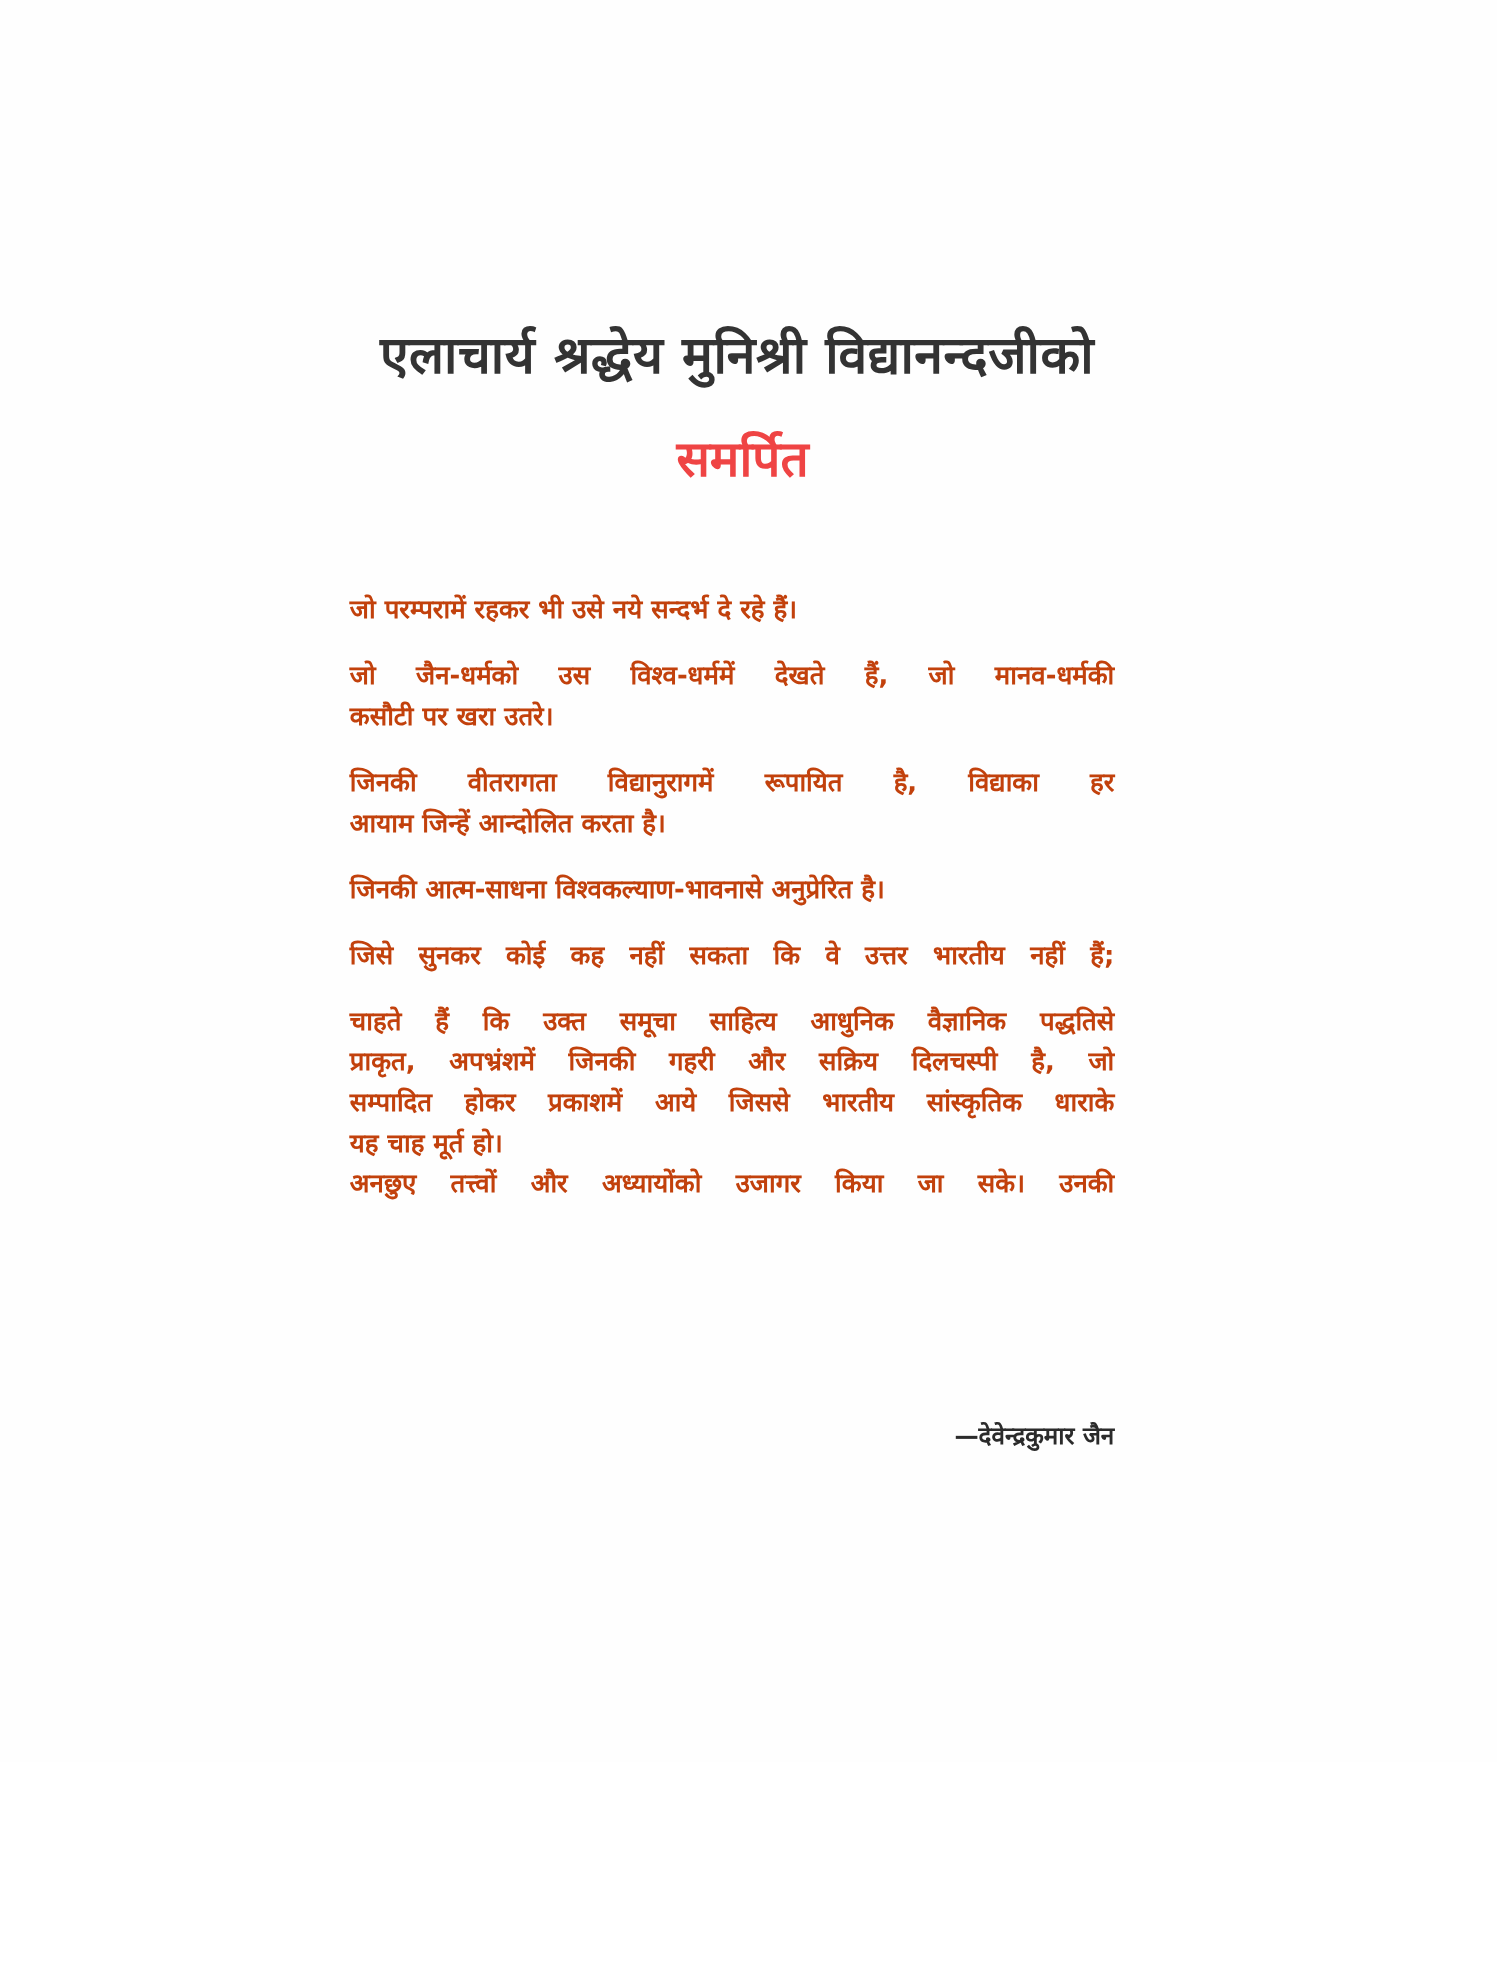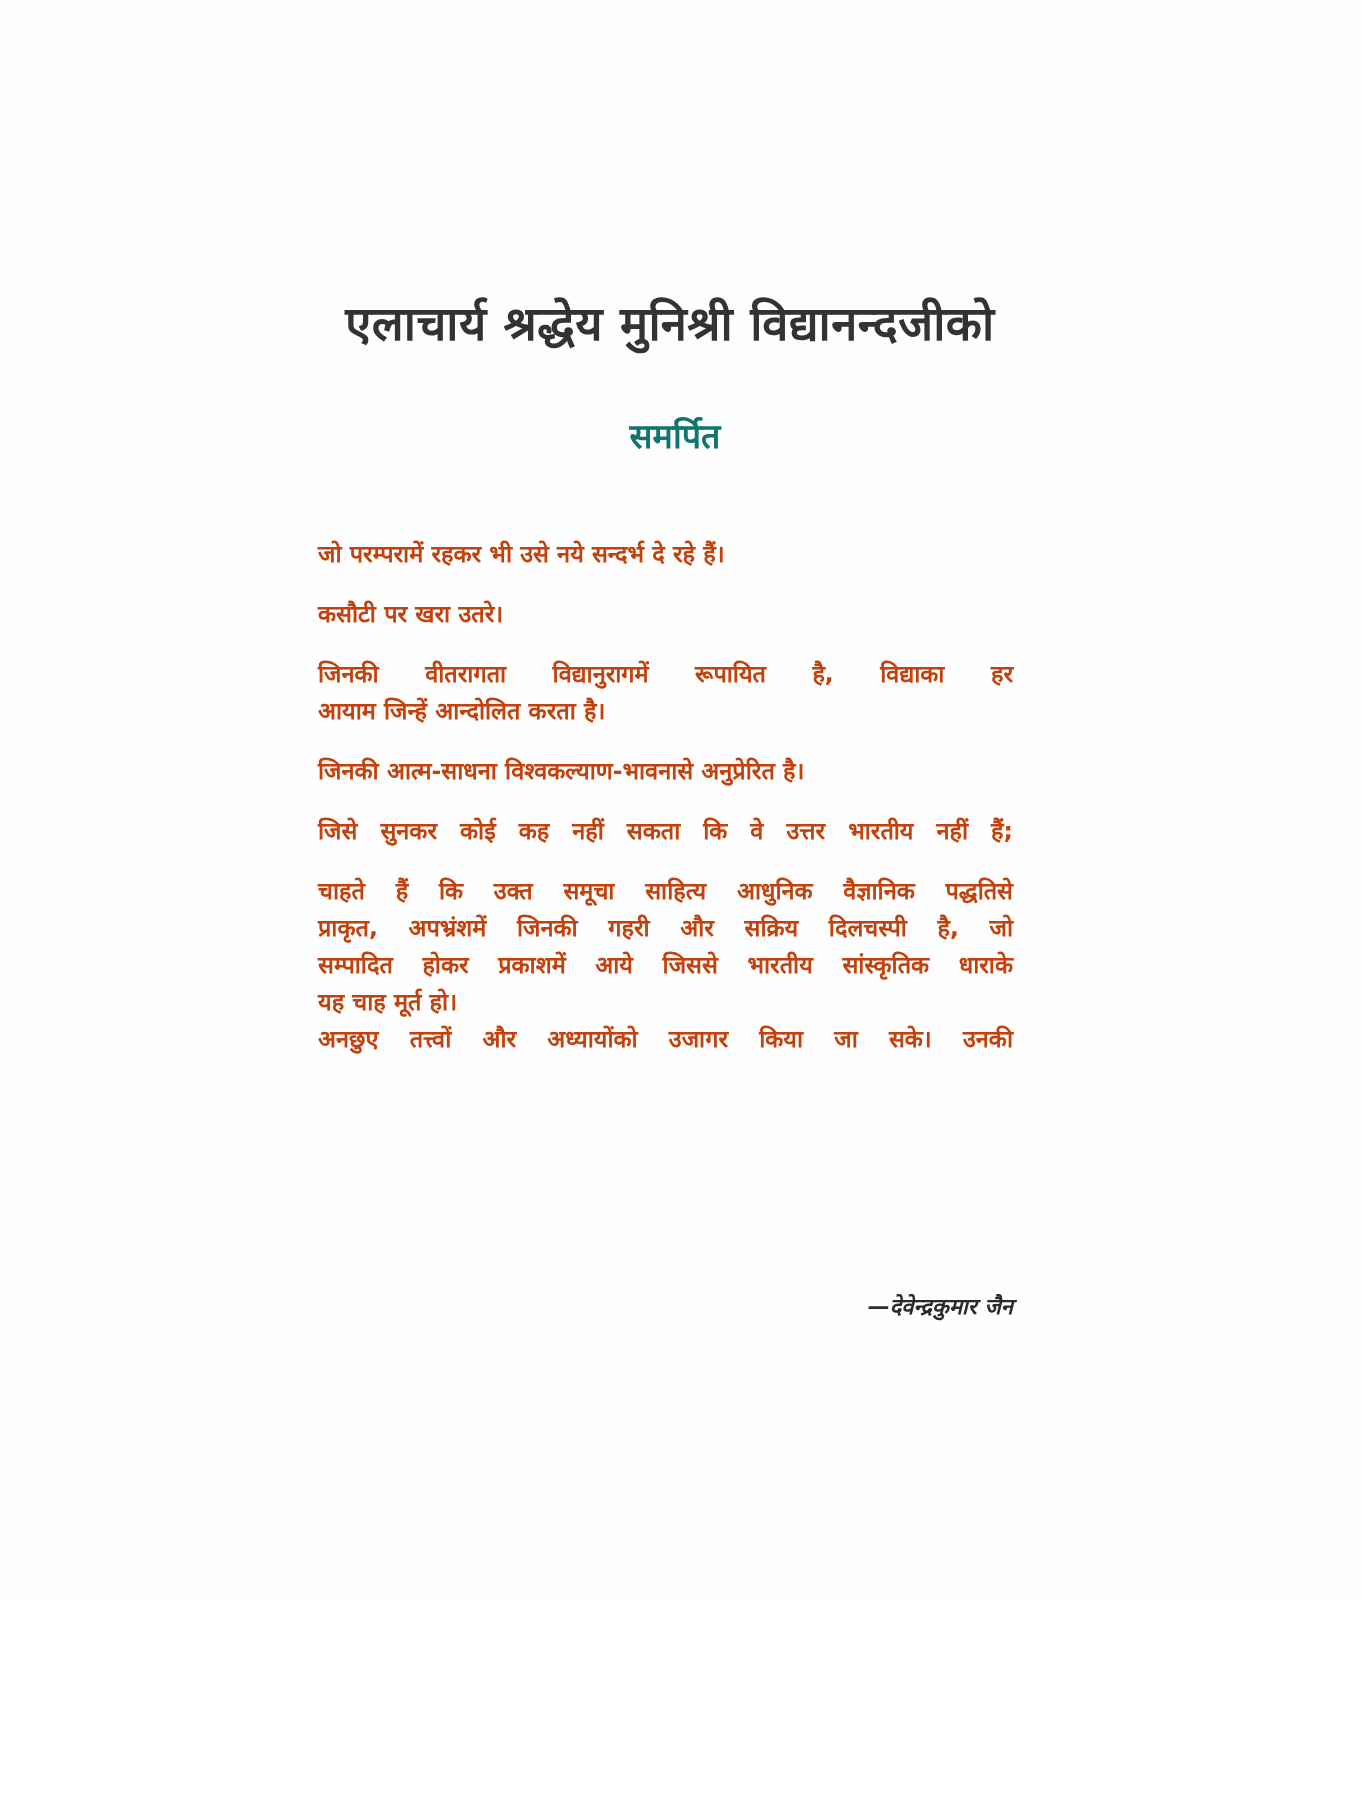--- a/index.html
+++ b/index.html
@@ -30,25 +30,25 @@
     }
     .title-line-1 {
       font-size: 47px;
       font-weight: bold;
       line-height: 64px;
       letter-spacing: 0.5px;
       color: #333333;
       white-space: nowrap;
     }
     .title-line-2 {
-      margin-top: 48px;
-      font-size: 34px;
+      margin-top: 30px;
+      font-size: 45px;
       font-weight: bold;
       line-height: 64px;
-      color: #0f766e;
+      color: #ef4444;
       padding-left: 10px;
     }
     .body-block {
       position: absolute;
       left: 318px;
       top: 536px;
       width: 695px;
     }
     .para {
       margin: 0 0 23px 0;
@@ -72,40 +72,40 @@
       position: absolute;
       left: 828px;
       top: 1290px;
       width: 185px;
       text-align: right;
       font-size: 22px;
       font-weight: bold;
       line-height: 34px;
       color: #2b2b2b;
       white-space: nowrap;
-      font-style: italic;
     }
   </style>
 </head>
 <body>
 
 <div class="page">
 
   <div class="title-block">
     <div class="title-line-1">एलाचार्य श्रद्धेय मुनिश्री विद्यानन्दजीको</div>
     <div class="title-line-2">समर्पित</div>
   </div>
 
   <div class="body-block">
 
     <p class="para">
       <span class="ln">जो परम्परामें रहकर भी उसे नये सन्दर्भ दे रहे हैं।</span>
     </p>
 
     <p class="para">
+      <span class="ln justify">जो जैन-धर्मको उस विश्व-धर्ममें देखते हैं, जो मानव-धर्मकी</span>
       <span class="ln">कसौटी पर खरा उतरे।</span>
     </p>
 
     <p class="para">
       <span class="ln justify">जिनकी वीतरागता विद्यानुरागमें रूपायित है, विद्याका हर</span>
       <span class="ln">आयाम जिन्हें आन्दोलित करता है।</span>
     </p>
 
     <p class="para">
       <span class="ln">जिनकी आत्म-साधना विश्वकल्याण-भावनासे अनुप्रेरित है।</span>

